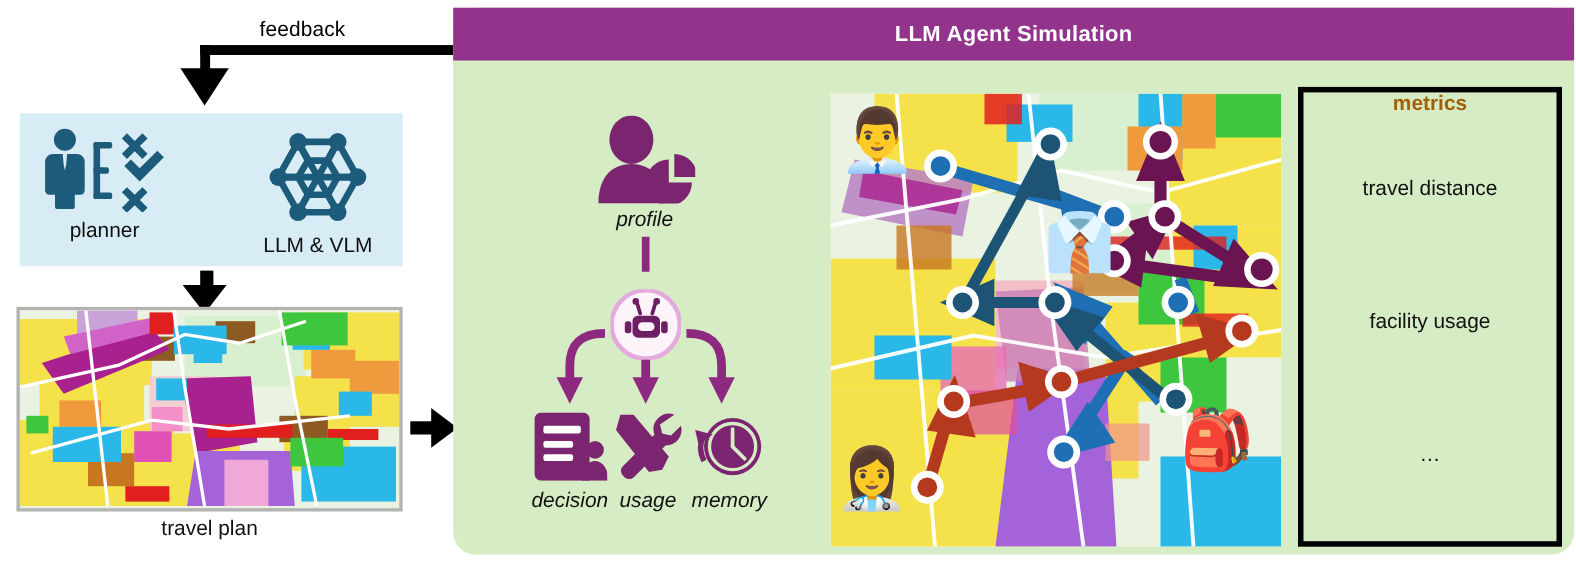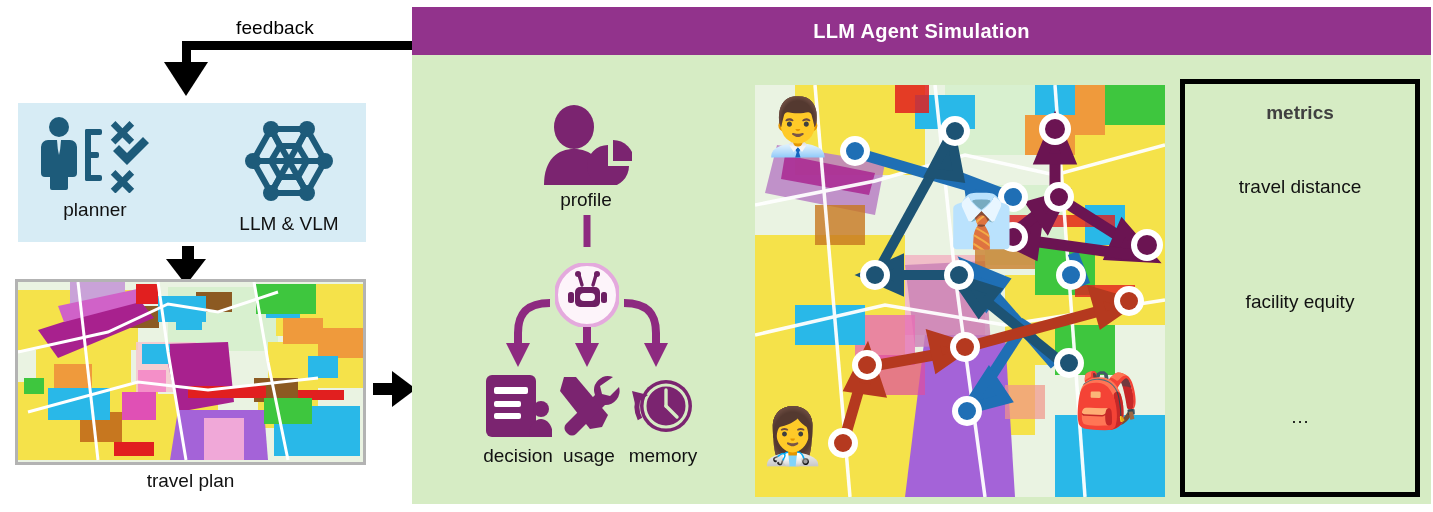--- a/index.html
+++ b/index.html
@@ -84,36 +84,37 @@
     border-top: 18px solid transparent;
     border-bottom: 18px solid transparent;
     border-left: 24px solid #000;
   }
 
   
   .green-panel {
     position: absolute; left: 412px; top: 7px;
     width: 1019px; height: 497px;
     background: #d6ecc4;
+    border-radius: 20px;
   }
   .sim-header {
     position: absolute; left: 0; top: 0;
     width: 100%; height: 48px;
     background: #92338c;
     display: flex; align-items: center; justify-content: center;
   }
   .sim-header .title {
     color: #fff; font-size: 20px; font-weight: bold;
     letter-spacing: .3px;
   }
 
   
   .arch {
     position: absolute; left: 10px; top: 90px;
-    width: 330px; height: 400px;
+    width: 330px; height: 400px; font-style: italic;
   }
   .arch .node-label {
     position: absolute; font-size: 19px; color: #111;
     text-align: center; white-space: nowrap;
   }
 
   
   .sim-map {
     position: absolute; left: 343px; top: 78px;
     width: 410px; height: 412px;
@@ -124,22 +125,21 @@
   
   .metrics-box {
     position: absolute; left: 768px; top: 72px;
     width: 240px; height: 418px;
     border: 5px solid #000;
     background: #d6ecc4;
     display: flex; flex-direction: column;
     align-items: center;
   }
   .metrics-title {
-    font-size: 19px; font-weight: bold; color: #404040;
-    margin-top: 18px;
+    font-size: 19px; font-weight: bold; color: #a16207;
   }
   .metrics-list {
     flex: 1; width: 100%;
     display: flex; flex-direction: column;
     justify-content: space-around;
     align-items: center;
     padding: 14px 0 26px 0;
     gap: 16px;
   }
   .metrics-item { font-size: 19px; color: #111; }
@@ -487,19 +487,19 @@
       <span style="position:absolute;left:8px;top:14px;font-size:56px;line-height:1;">👨‍💼</span>
       <span style="position:absolute;left:194px;top:110px;font-size:52px;line-height:1;">👔</span>
       <span style="position:absolute;left:318px;top:288px;font-size:54px;line-height:1;">🎒</span>
       <span style="position:absolute;left:4px;top:324px;font-size:54px;line-height:1;">👩‍⚕️</span>
     </div>
 
     <div class="metrics-box">
       <div class="metrics-title">metrics</div>
       <div class="metrics-list">
         <div class="metrics-item">travel distance</div>
-        <div class="metrics-item">facility equity</div>
+        <div class="metrics-item">facility usage</div>
         <div class="metrics-item">…</div>
       </div>
     </div>
 
   </div>
 </div>
 
 </body></html>

